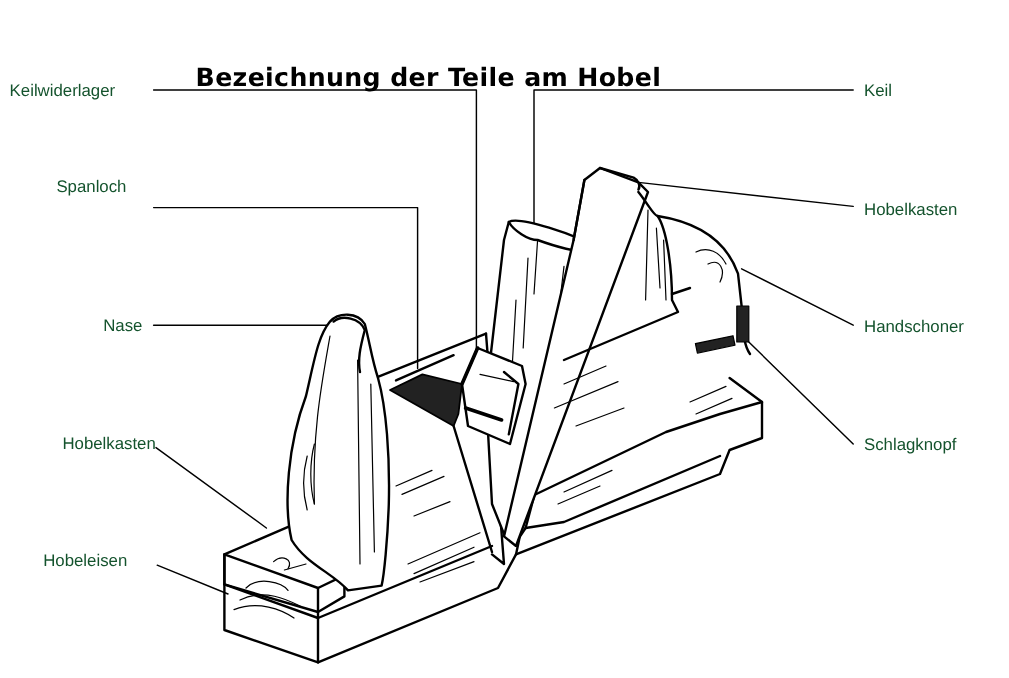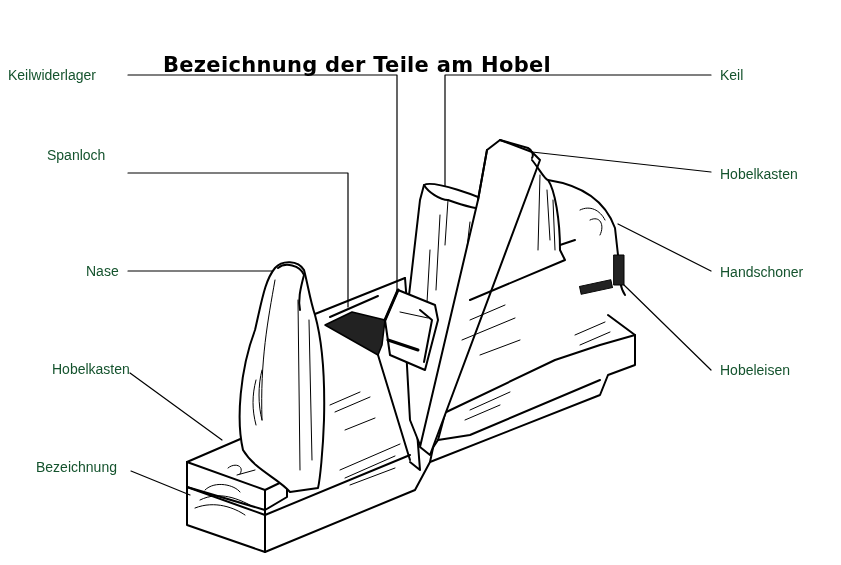--- a/index.html
+++ b/index.html
@@ -10,26 +10,26 @@
   </style>
 </head>
 <body>
 
 <div class="title">Bezeichnung der Teile am Hobel</div>
 
 <div class="label" style="left:8px; top:67px;">Keilwiderlager</div>
 <div class="label" style="left:47px; top:147px;">Spanloch</div>
 <div class="label" style="left:86px; top:263px;">Nase</div>
 <div class="label" style="left:24px; top:361px;margin-left:28px;">Hobelkasten</div>
-<div class="label" style="left:36px; top:459px;">Bezeichnung</div>
+<div class="label" style="left:36px; top:459px;">Hobeleisen</div>
 
 <div class="label" style="left:720px; top:67px;">Keil</div>
 <div class="label" style="left:720px; top:166px;">Hobelkasten</div>
 <div class="label" style="left:720px; top:264px;">Handschoner</div>
-<div class="label" style="left:720px; top:362px;">Hobeleisen</div>
+<div class="label" style="left:720px; top:362px;">Schlagknopf</div>
 
 <svg class="drawing" width="841" height="565" viewBox="0 0 841 565">
   <g fill="none" stroke="#000" stroke-linecap="round" stroke-linejoin="round">
 
     <g stroke-width="1.2">
       <polyline points="128,75 397,75 397,318"></polyline>
       <polyline points="128,173 348,173 348,307"></polyline>
       <polyline points="128,271 277,271"></polyline>
       <polyline points="130,373 222,440"></polyline>
       <polyline points="131,471 190,495"></polyline>

